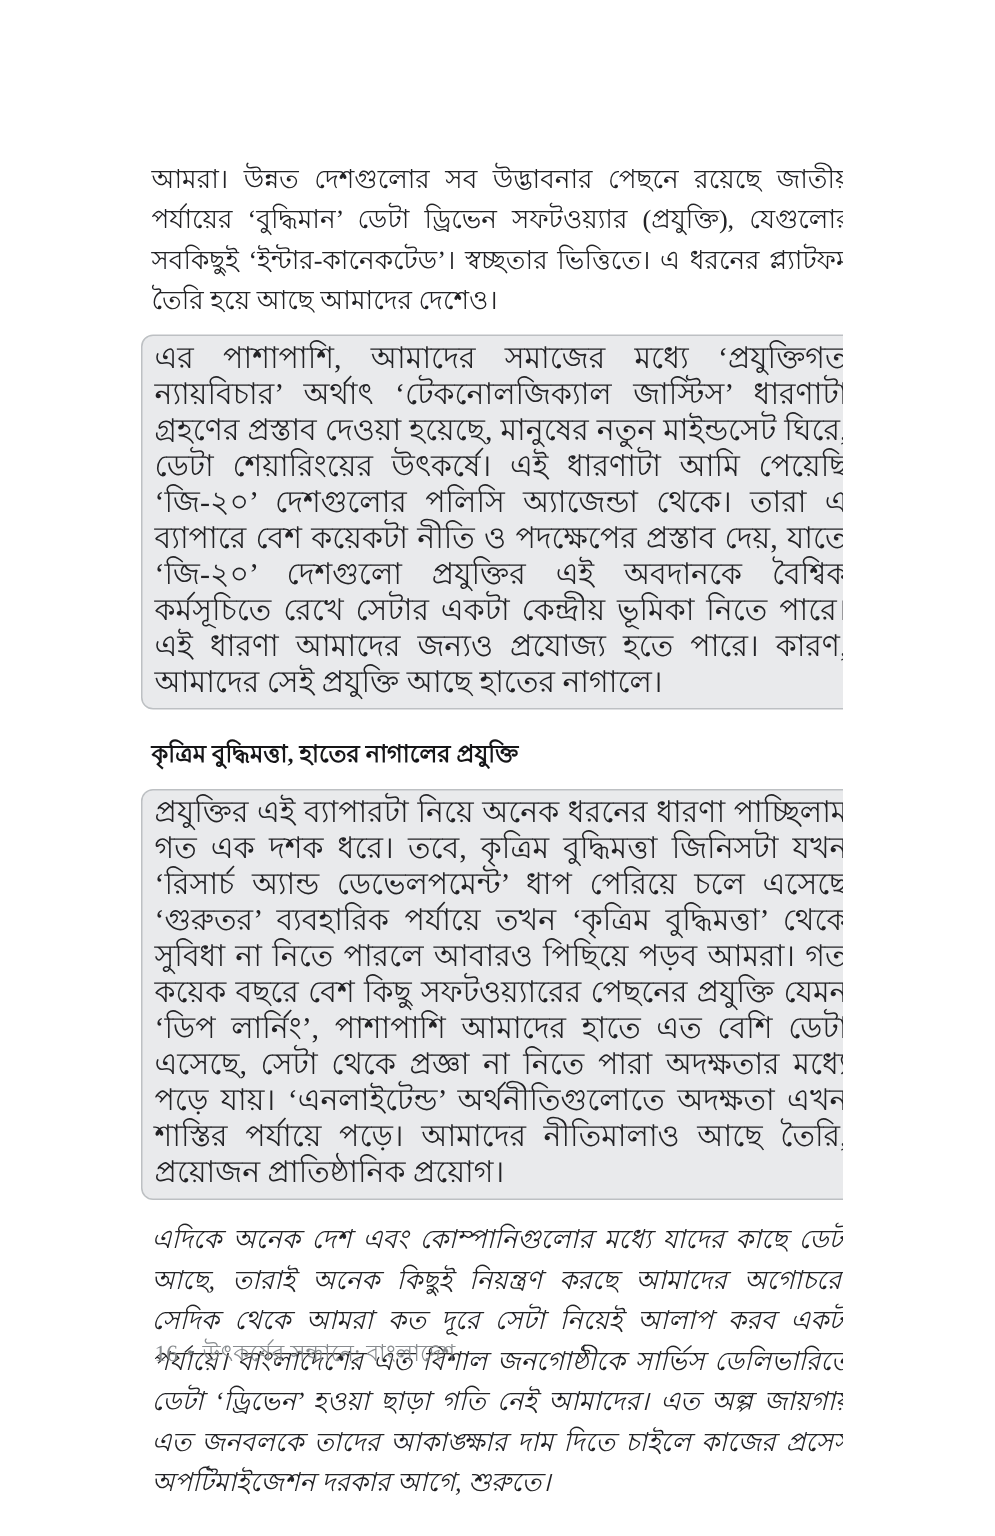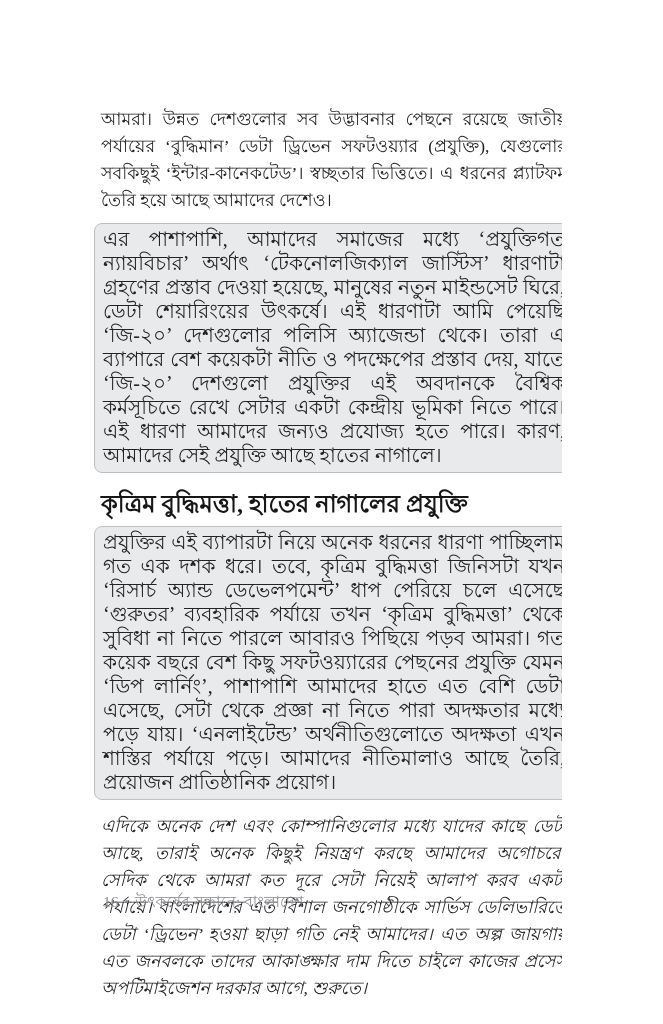--- a/index.html
+++ b/index.html
@@ -36,21 +36,21 @@
     background: #e9eaec;
     border: 1px solid #bdc0c3;
     border-radius: 8px;
     font-size: 20px;
     line-height: 24px;
     text-align: justify;
     color: #232326;
   }
   .section-heading {
     margin: 18px 0 9px 0;
-    font-size: 24px;
+    font-size: 16px;
     line-height: 26px;
     font-weight: bold;
     color: #161618;
     text-align: left;
   }
   .closing-paragraph {
     margin-top: 13px;
     font-style: italic;
   }
   .footer {

